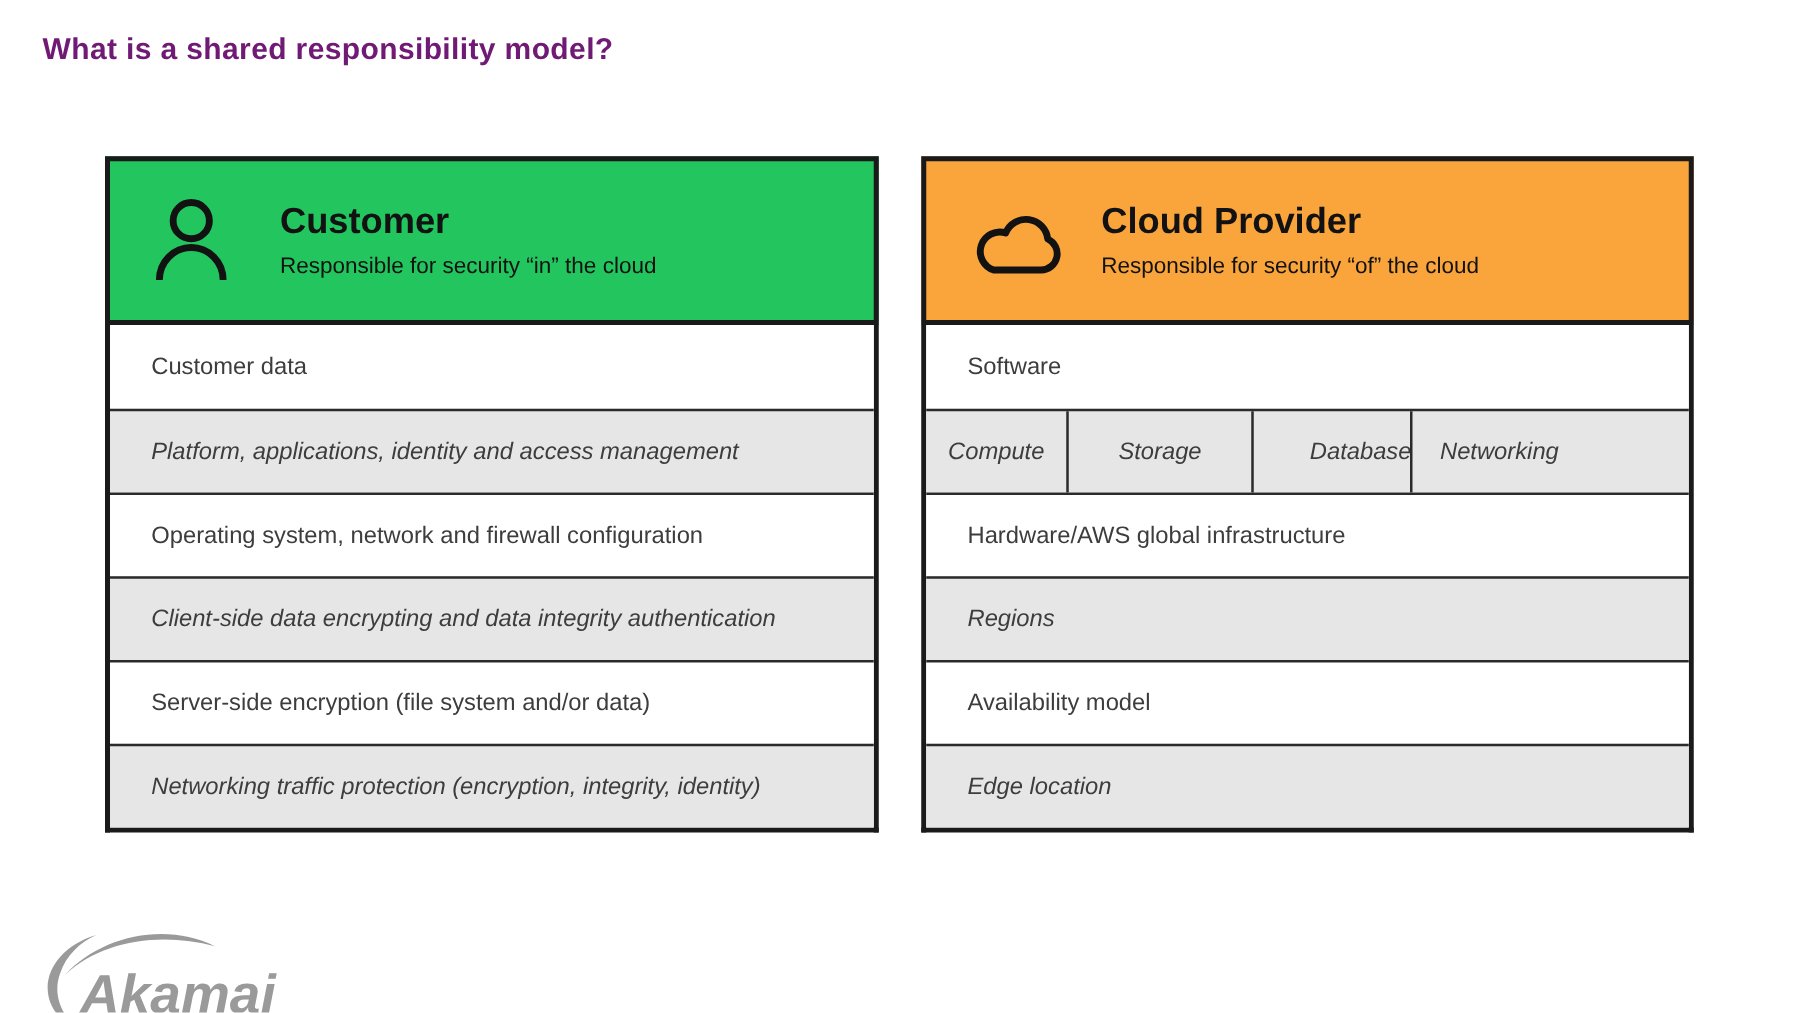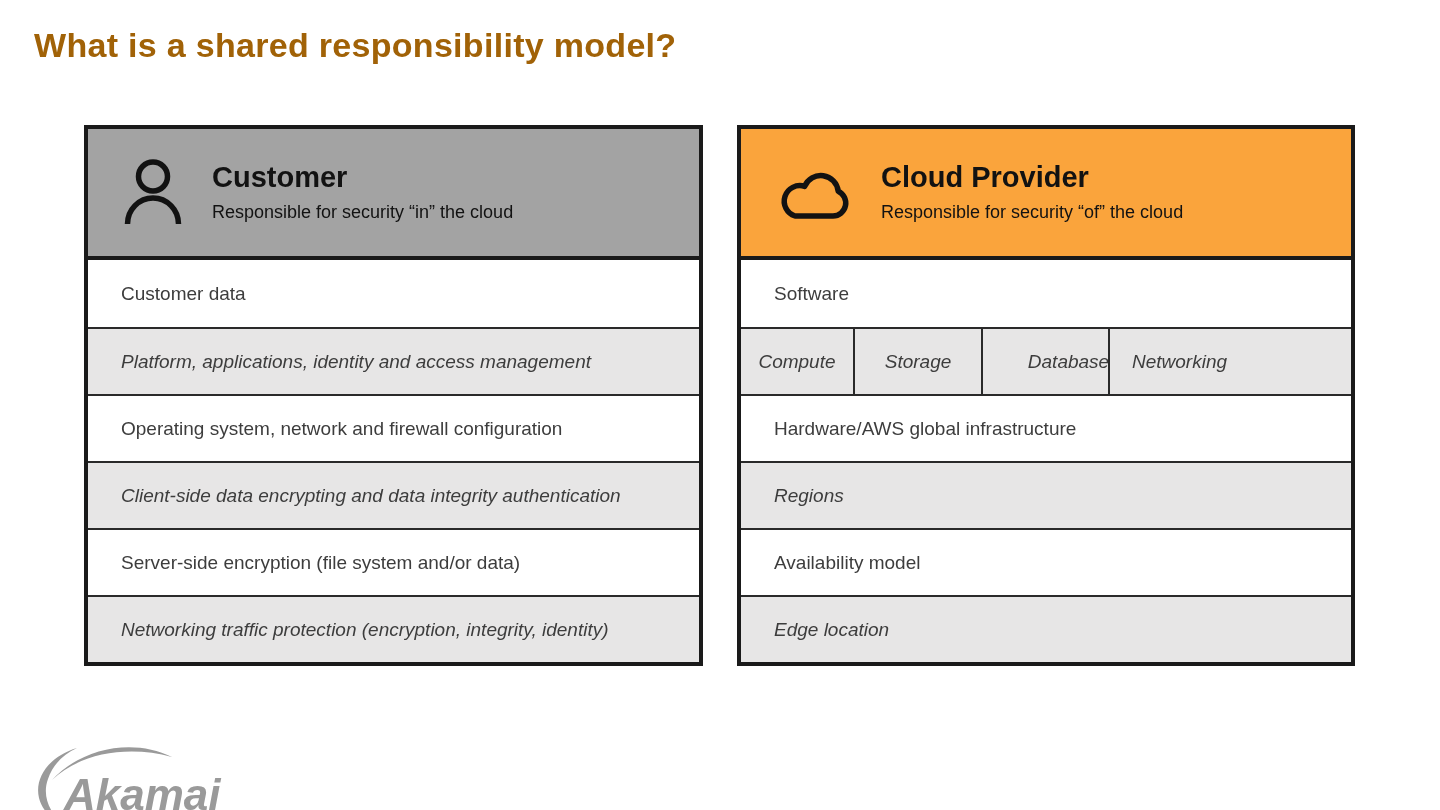--- a/index.html
+++ b/index.html
@@ -2,30 +2,30 @@
 <html><head>
 <meta charset="utf-8">
 <style>
   html,body{margin:0;padding:0;}
   body{
     width:1440px;height:810px;background:#ffffff;position:relative;overflow:hidden;
     font-family:"Liberation Sans",sans-serif;
   }
   .title{
     position:absolute;left:34px;top:26px;margin:0;
-    font-size:34px;font-weight:600;color:#a16207;letter-spacing:.3px;
+    font-size:24px;font-weight:600;color:#701a75;letter-spacing:.3px;
   }
   .panel{position:absolute;top:125px;}
   .panel-left{left:84px;width:619px;}
   .panel-right{left:737px;width:618px;}
   .panel-header{
     box-sizing:border-box;height:135px;border:4px solid #1a1a1a;
     display:flex;align-items:center;padding:0 16px 0 36px;
   }
-  .panel-header.customer{background:#a3a3a3;}
+  .panel-header.customer{background:#22c55e;gap:12px;}
   .panel-header.provider{background:#FAA43C;}
   .hicon{flex:0 0 auto;display:flex;align-items:center;}
   .hicon svg{display:block;}
   .htext{margin-left:30px;}
   .htitle{font-size:29px;font-weight:bold;color:#121212;line-height:1.1;}
   .hsub{font-size:18px;color:#121212;margin-top:8px;}
   .panel-body{
     box-sizing:border-box;border:4px solid #1a1a1a;border-top:none;background:#fff;
   }
   .row{
@@ -33,21 +33,21 @@
     padding-left:33px;font-size:19px;color:#3d3d3d;background:#ffffff;
   }
   .row + .row{border-top:2px solid #2a2a2a;}
   .row.shaded{background:#E7E6E6;font-style:italic;}
   .row.cells{padding-left:0;}
   .cell{
     box-sizing:border-box;height:100%;display:flex;align-items:center;justify-content:center;
   }
   .cell + .cell{border-left:2px solid #2a2a2a;}
   .cell.c1{width:112px;}
-  .cell.c2{width:128px;}
+  .cell.c2{width:148px;}
   .cell.c3{width:127px;padding-left:46px;}
   .cell.c4{flex:1;justify-content:flex-start;padding-left:22px;}
   .logo{position:absolute;left:30px;top:744px;}
   .logo svg{display:block;}
   .logo text{
     font-family:"Liberation Sans",sans-serif;font-style:italic;font-weight:bold;
   }
 </style>
 </head>
 <body>

